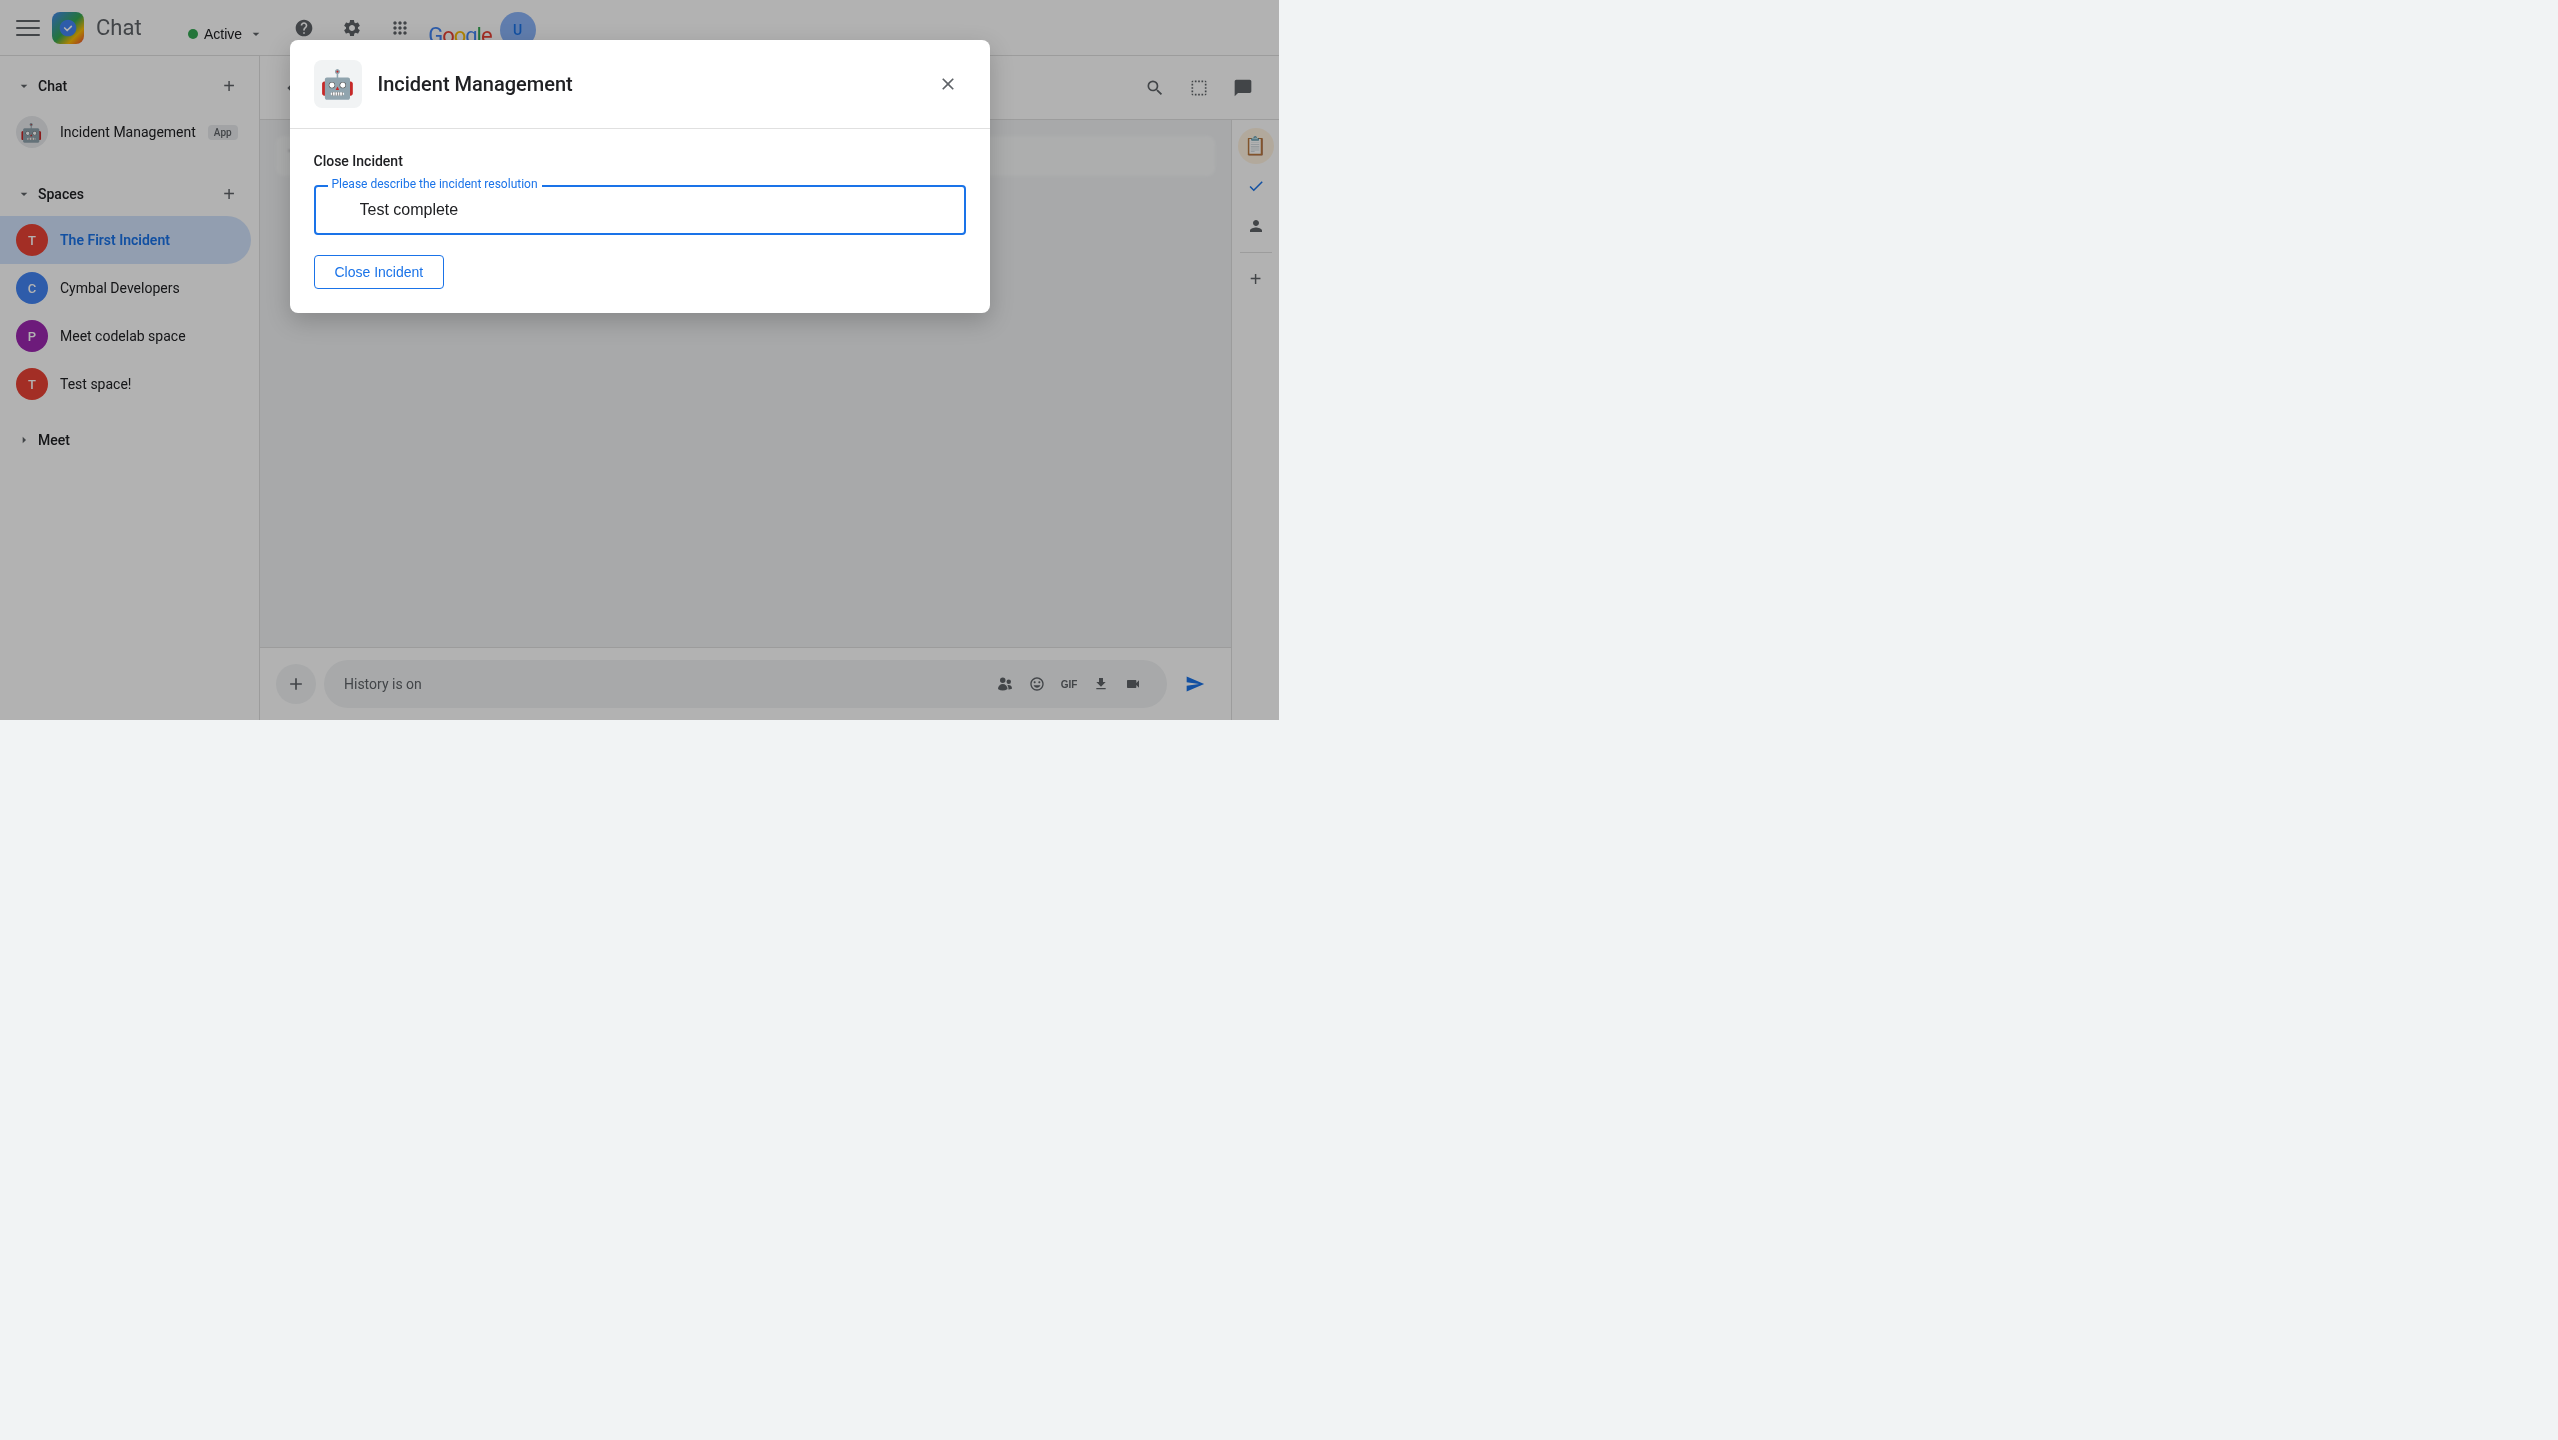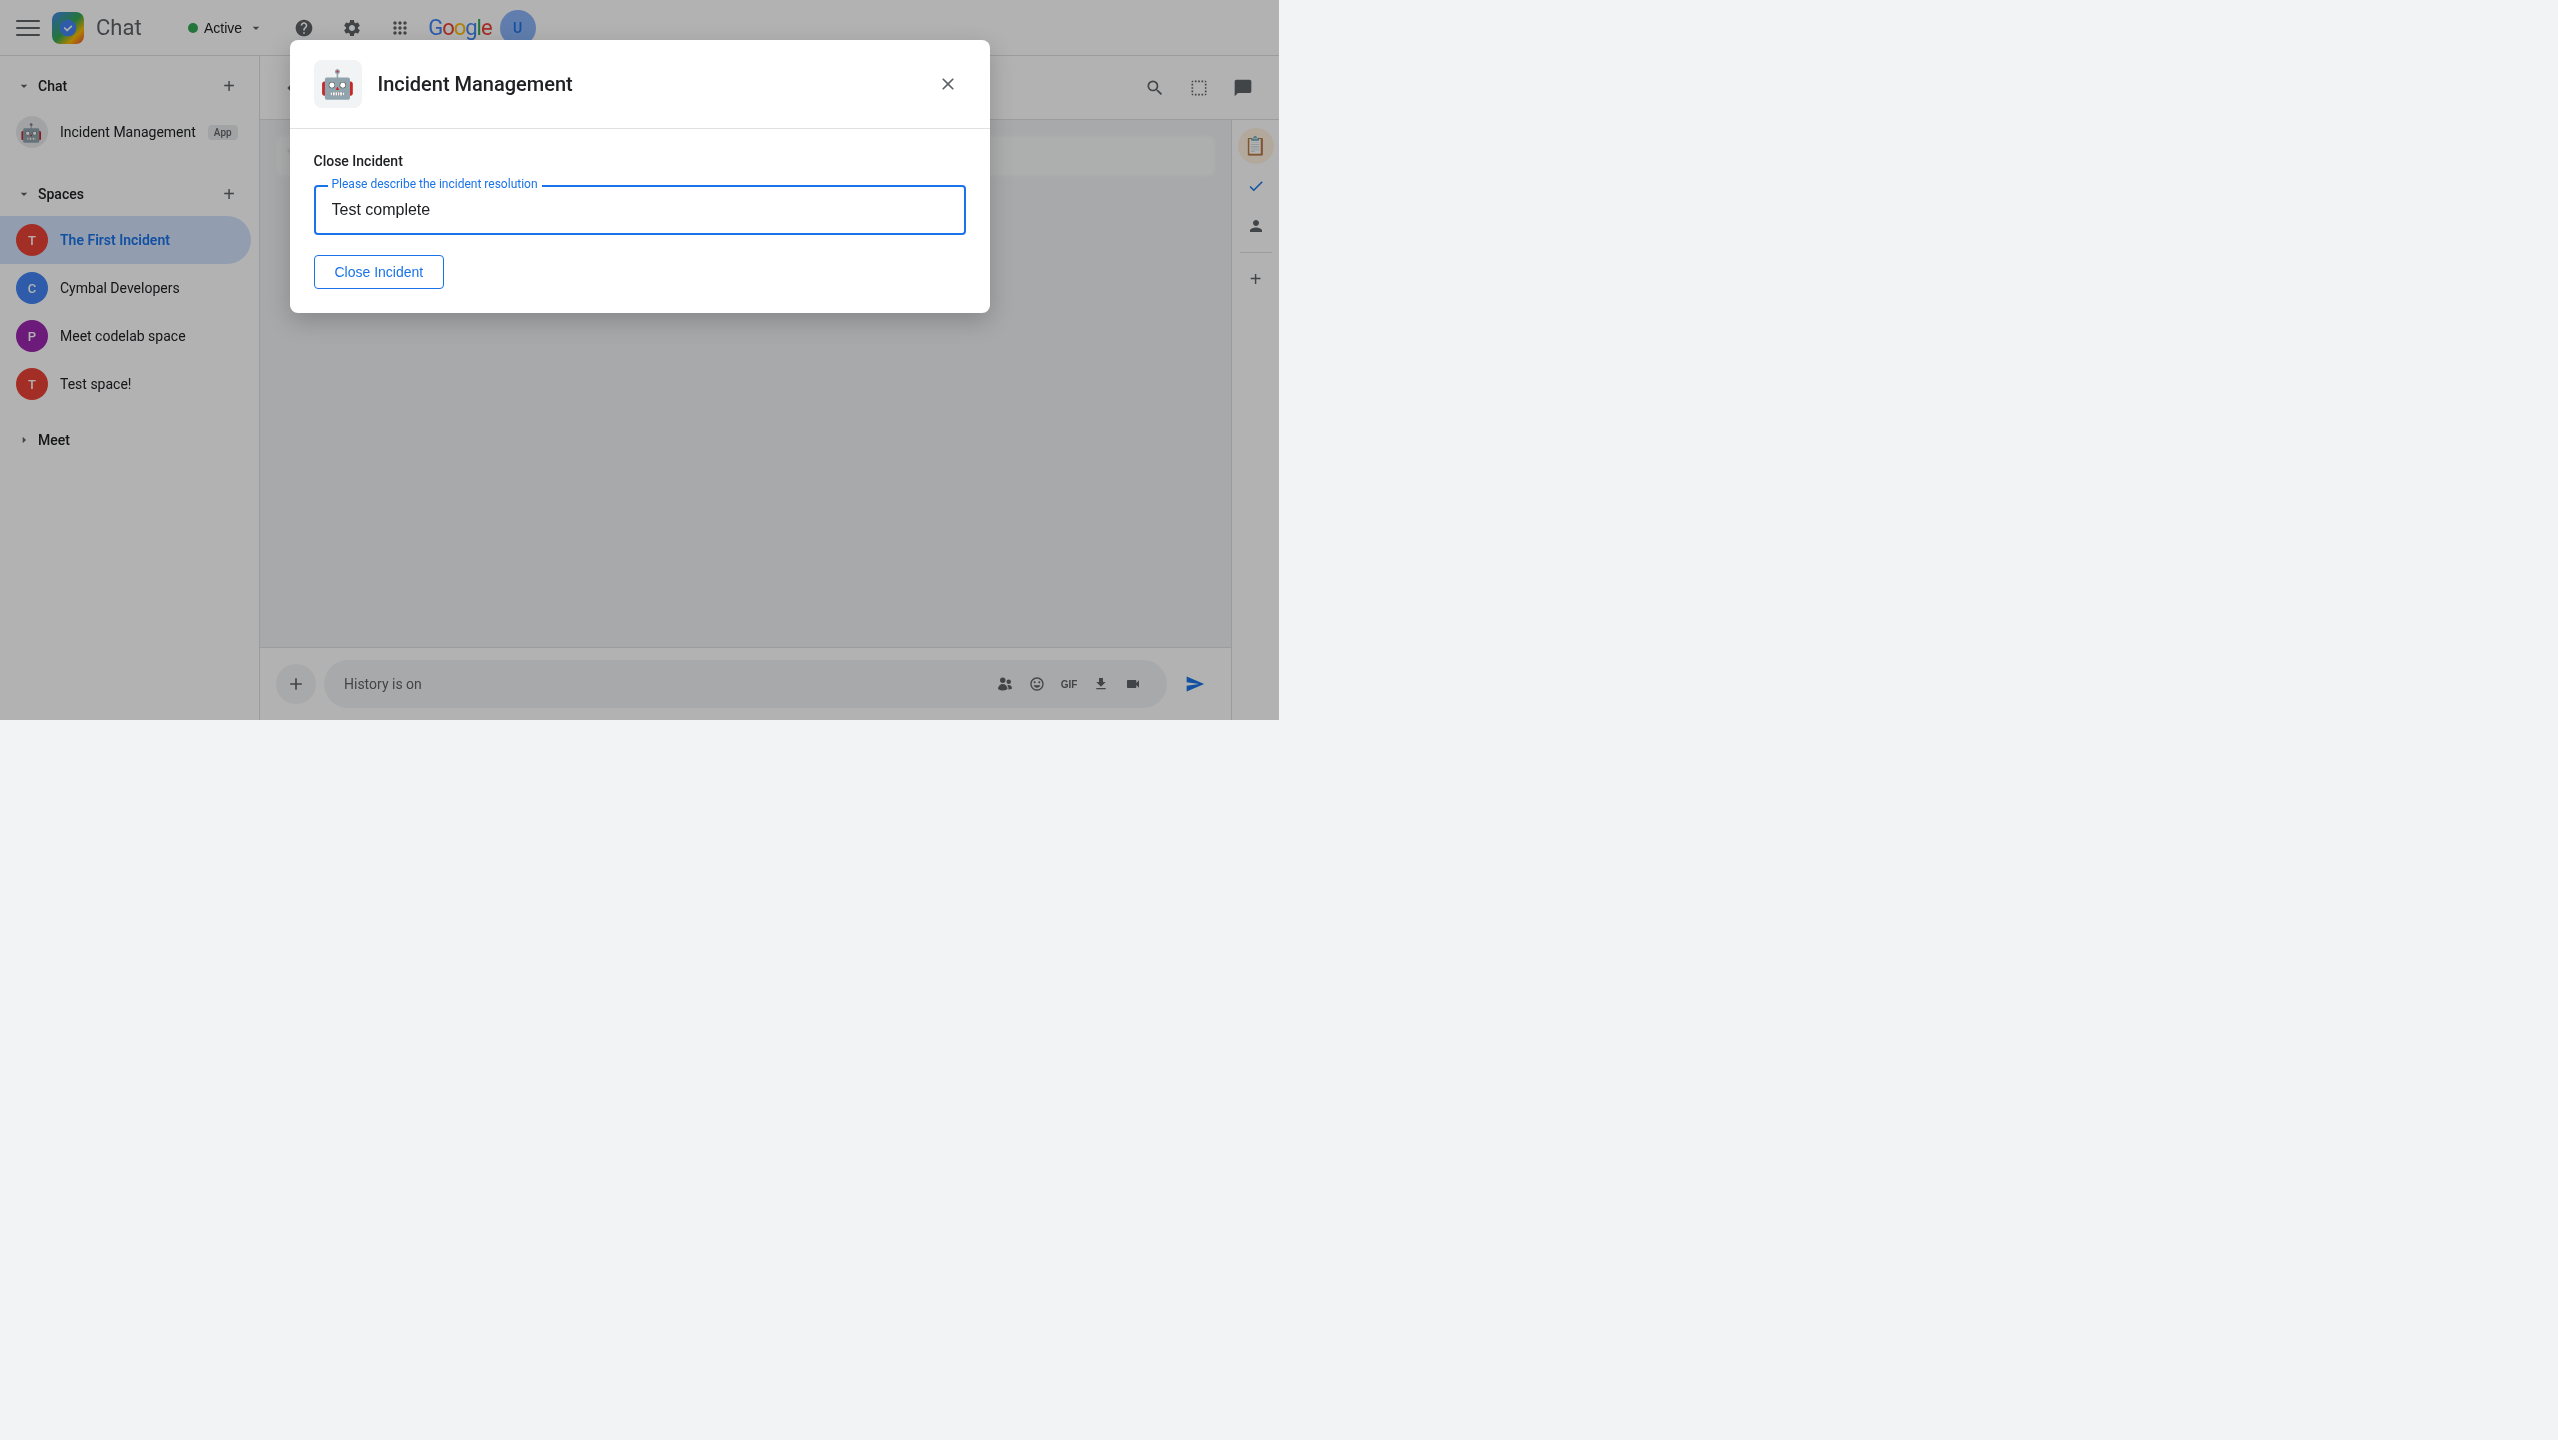--- a/index.html
+++ b/index.html
@@ -78,21 +78,21 @@
     .search-bar input {
       background: none;
       border: none;
       outline: none;
       font-size: 16px;
       color: #202124;
       width: 100%;
     }
     .topbar-right {
       display: flex;
-      align-items: center;
+      align-items: flex-end;
       gap: 8px;
     }
     .status-btn {
       display: flex;
       align-items: center;
       gap: 6px;
       padding: 6px 12px;
       border-radius: 20px;
       border: none;
       background: none;
@@ -457,20 +457,21 @@
       font-size: 14px;
       color: #202124;
       font-weight: 500;
       margin-bottom: 16px;
     }
     .form-field {
       position: relative;
       border: 1px solid #dadce0;
       border-radius: 4px;
       margin-bottom: 20px;
+      padding-left: 28px;
     }
     .form-field.focused {
       border-color: #1a73e8;
       border-width: 2px;
     }
     .form-field-label {
       position: absolute;
       top: -10px;
       left: 12px;
       background: #fff;

